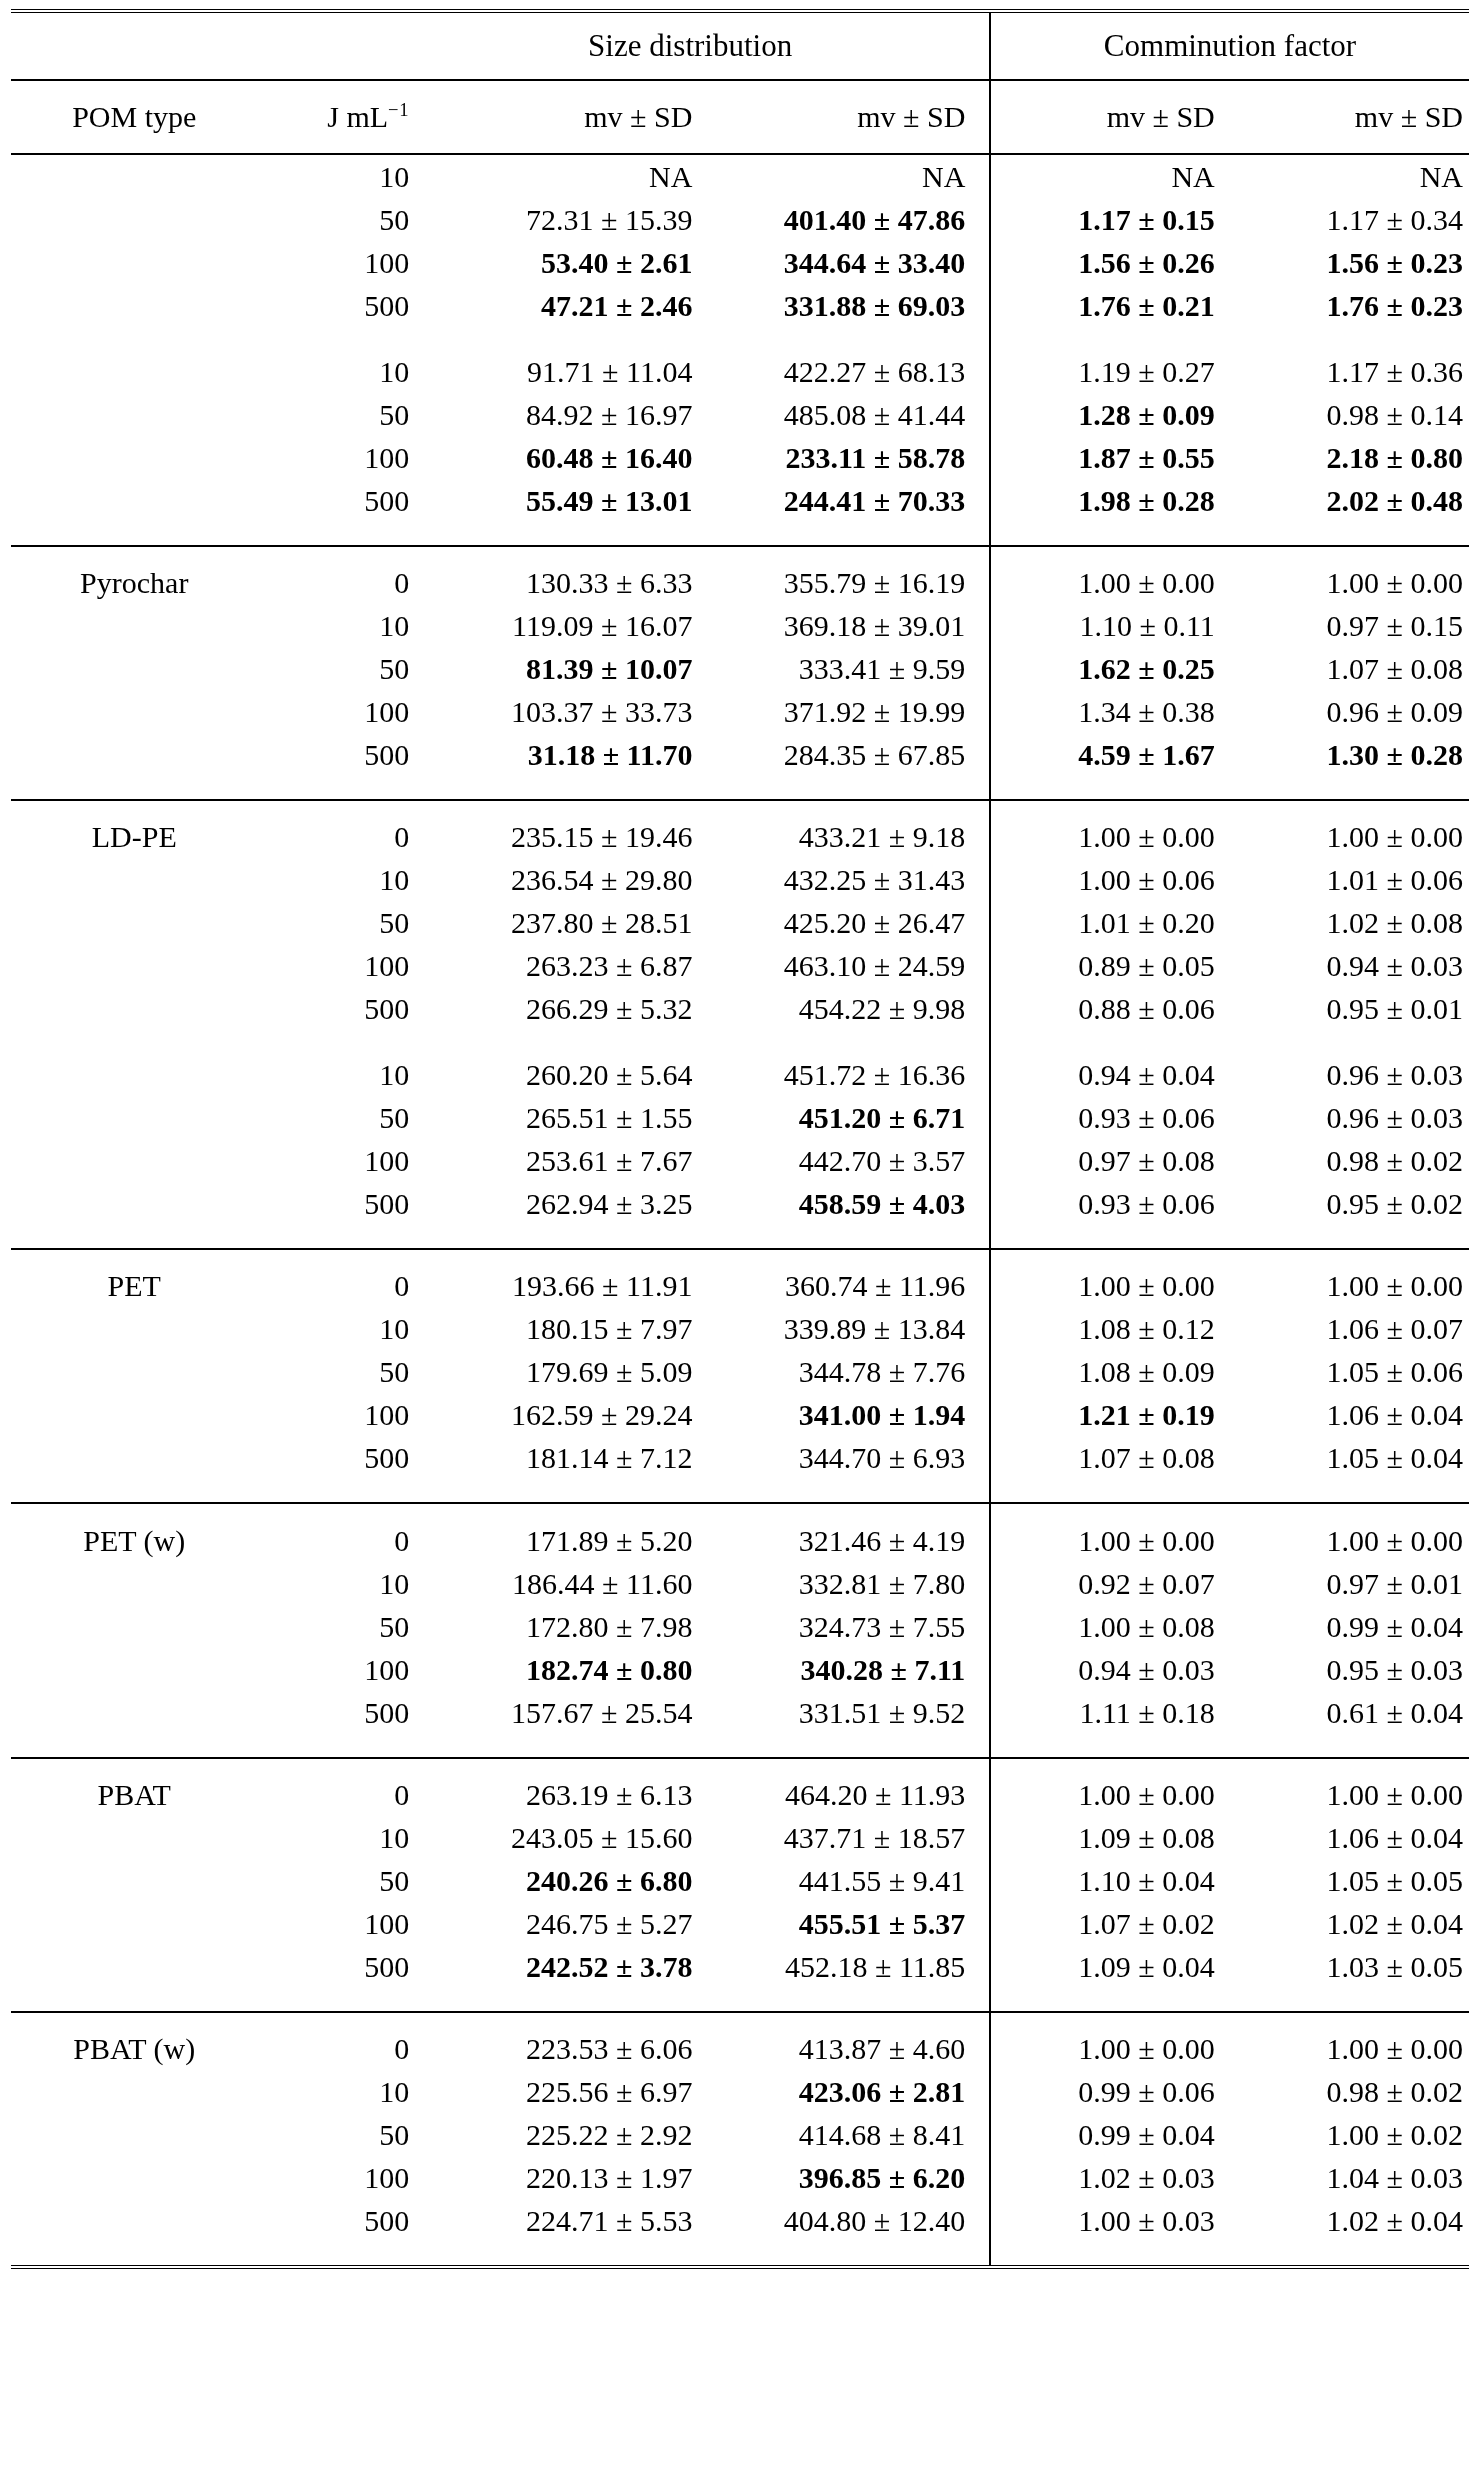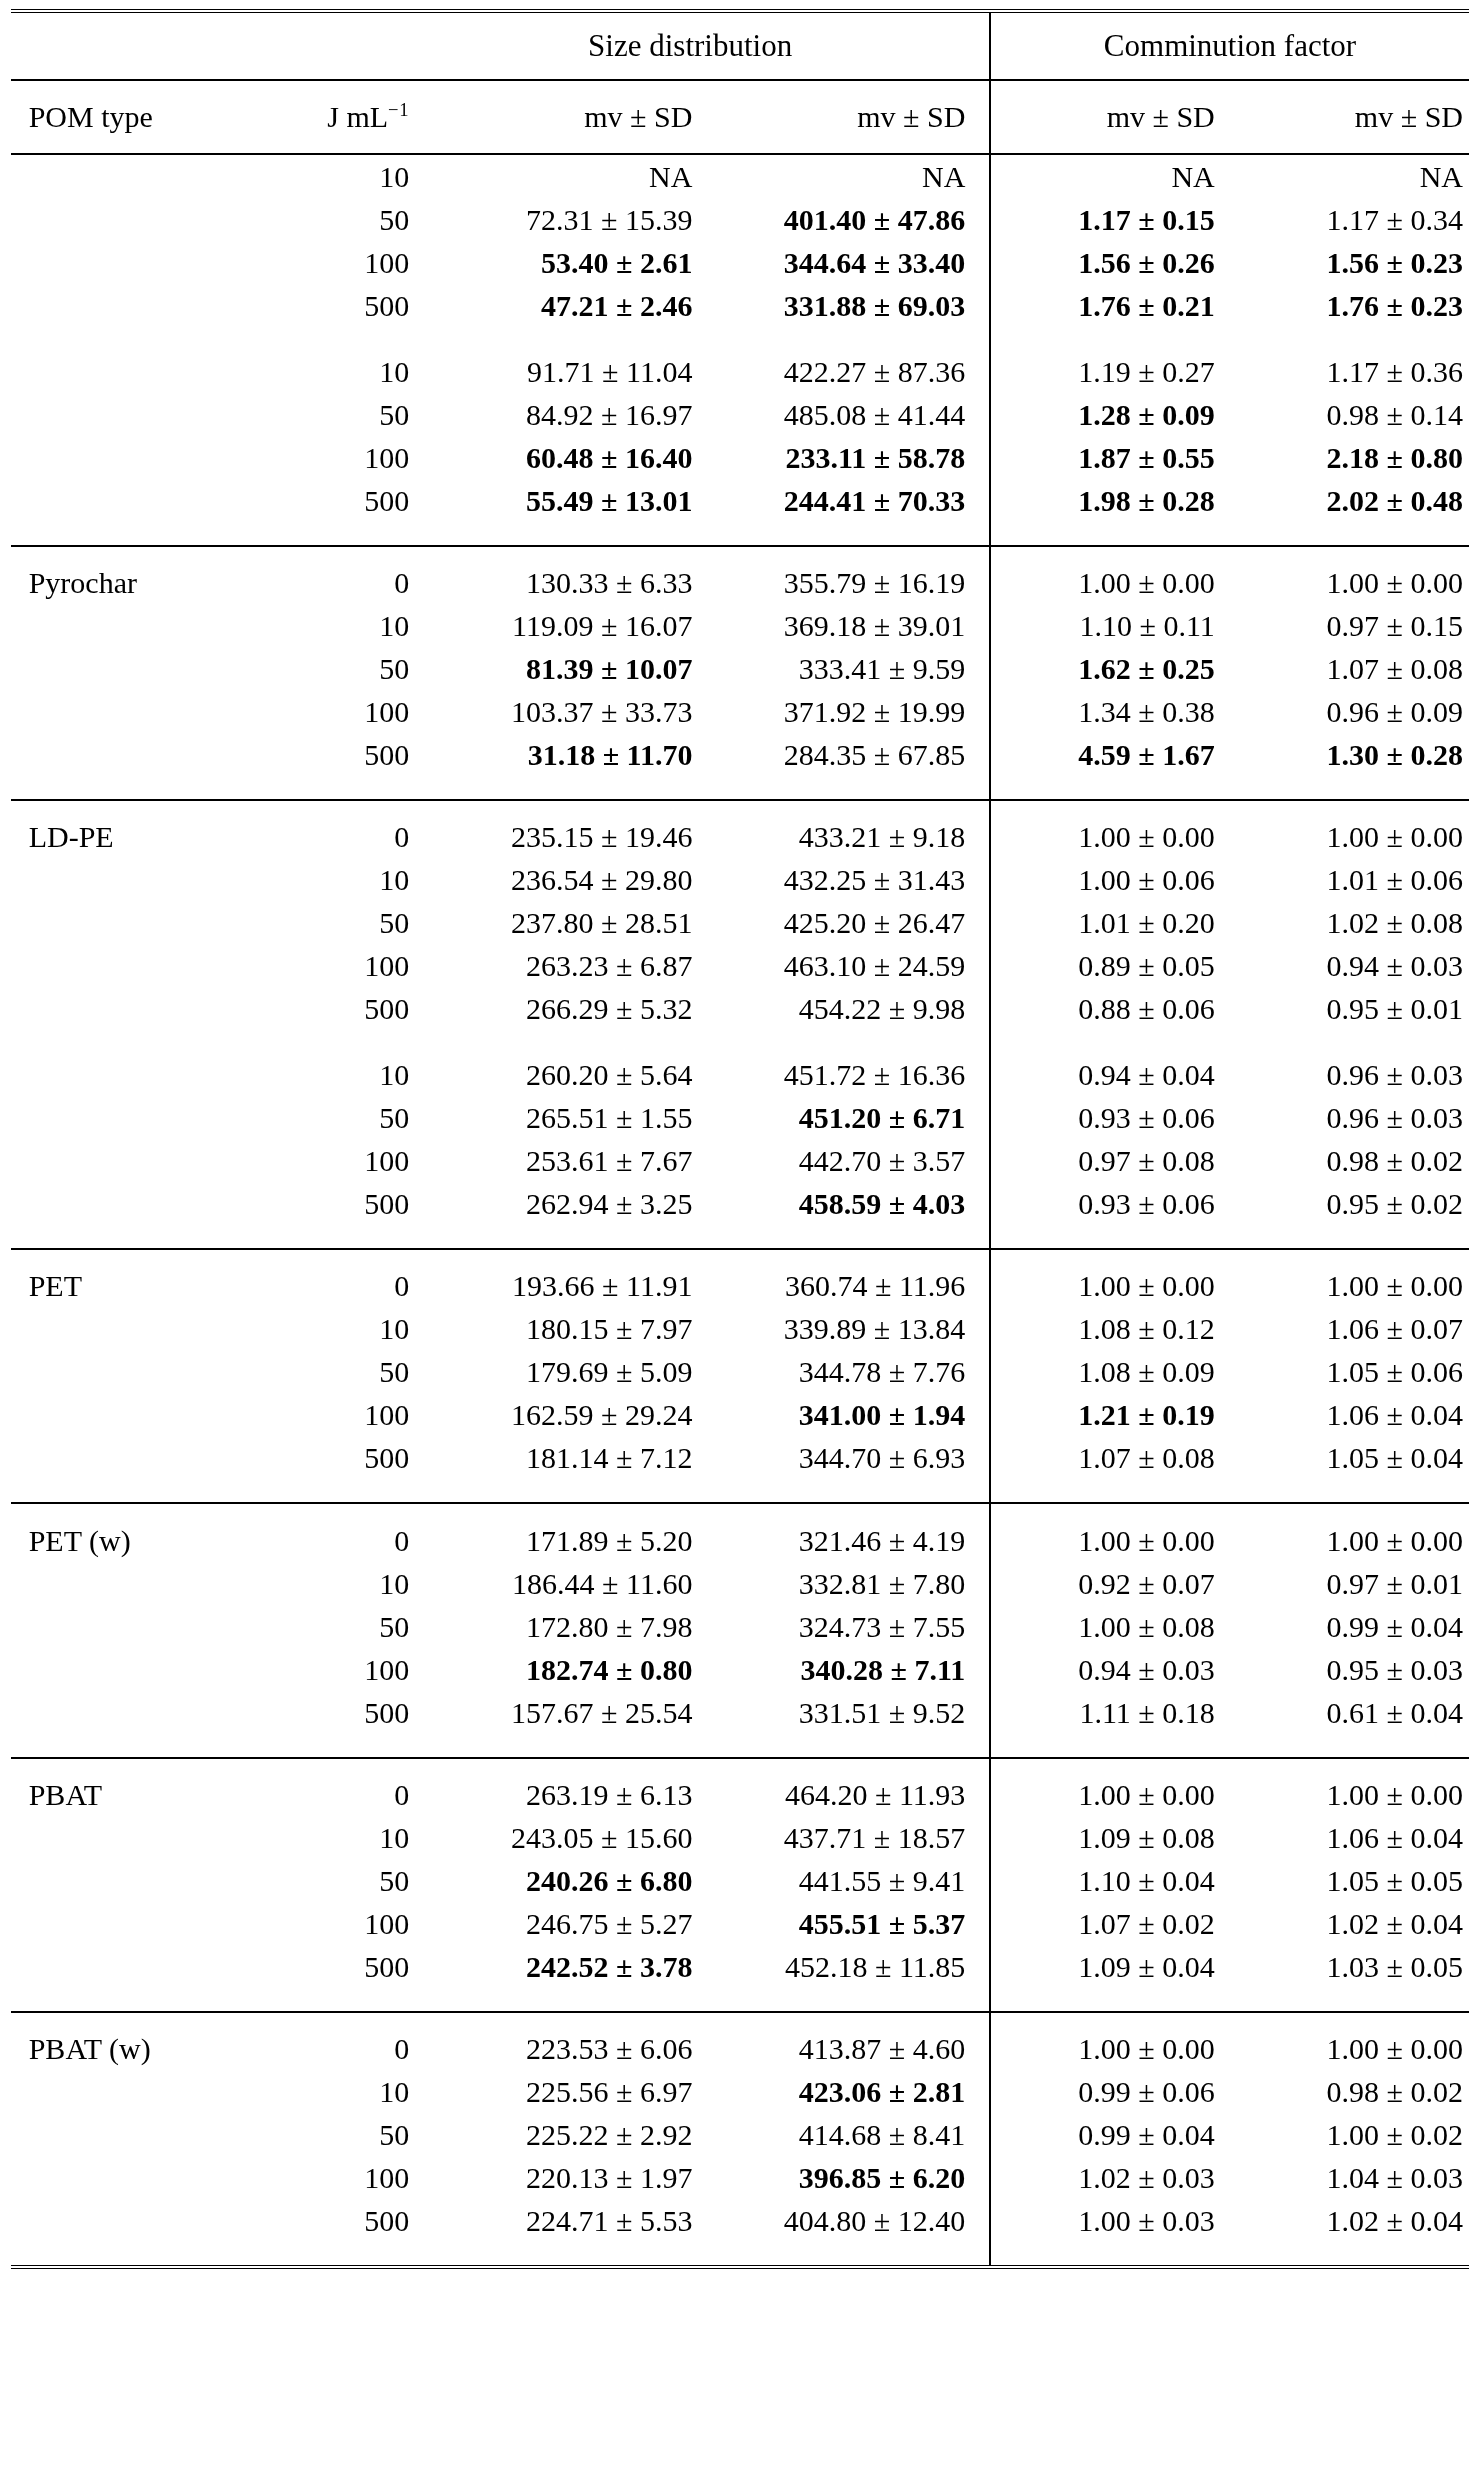--- a/index.html
+++ b/index.html
@@ -24,21 +24,21 @@
   col.c6{width:248px}
   td{
     margin:0;padding:0;
     font-size:30px;
     line-height:43px;
     white-space:nowrap;
     vertical-align:middle;
     color:#000;
   }
   td.r{text-align:right;padding-right:5.7px;}
-  td.l{text-align:left;padding-left:18px;}
+  td.l{text-align:center;padding-left:18px;}
   td.b{font-weight:bold;}
   
   td.div{border-right:2.1px solid #000;padding-right:24px;}
   td.span{text-align:center;font-size:31px;}
   
   tr.ghead td{height:66px;border-top:4.3px double #000;}
   tr.ghead td.span{border-bottom:2.1px solid #000;}
   tr.qhead td{height:72px;}
   tr.chead td{height:72px;border-top:2.1px solid #000;border-bottom:2.1px solid #000;}
   sup{font-size:62%;line-height:0;vertical-align:super;letter-spacing:0.7px;}
@@ -109,21 +109,21 @@
           <td class="r div b">331.88 ± 69.03</td>
           <td class="r b">1.76 ± 0.21</td>
           <td class="r b">1.76 ± 0.23</td>
         </tr>
       </tbody>
       <tbody class="group sep">
         <tr class="">
           <td class="l"></td>
           <td class="r">10</td>
           <td class="r">91.71 ± 11.04</td>
-          <td class="r div">422.27 ± 87.36</td>
+          <td class="r div">422.27 ± 68.13</td>
           <td class="r">1.19 ± 0.27</td>
           <td class="r">1.17 ± 0.36</td>
         </tr>
         <tr class="">
           <td class="l"></td>
           <td class="r">50</td>
           <td class="r">84.92 ± 16.97</td>
           <td class="r div">485.08 ± 41.44</td>
           <td class="r b">1.28 ± 0.09</td>
           <td class="r">0.98 ± 0.14</td>

